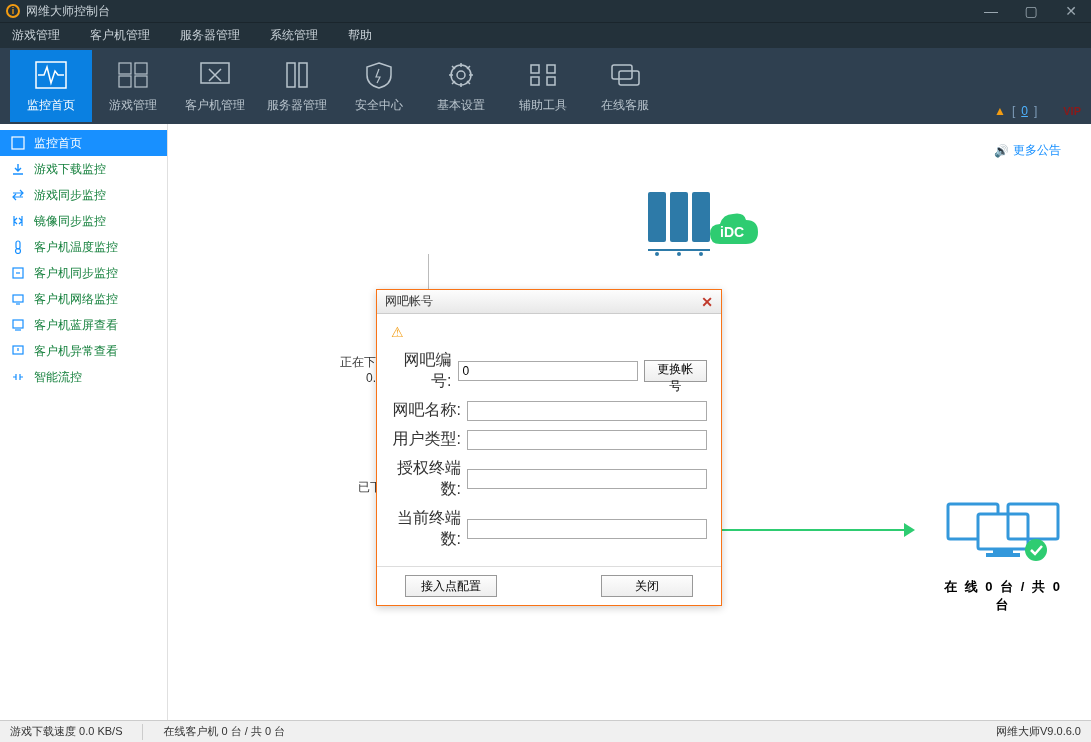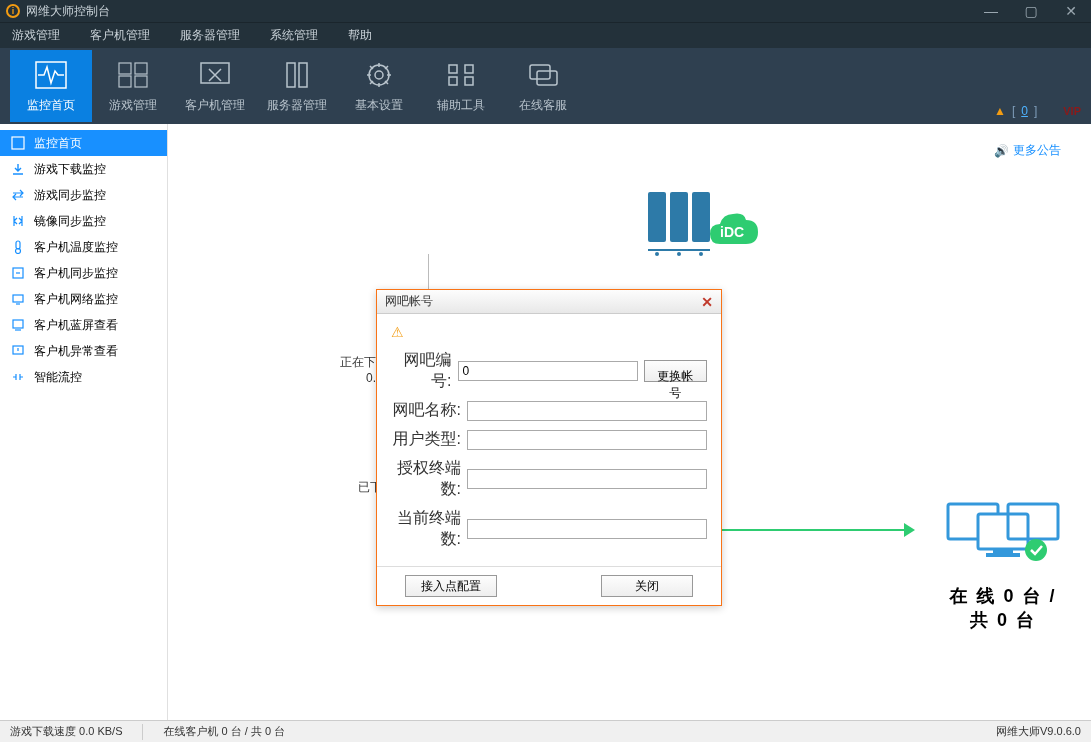--- a/index.html
+++ b/index.html
@@ -19,54 +19,54 @@
 .toolbtn.active { background: #0a80e1; color: #fff; }
 .toolbtn .ticon { width: 32px; height: 32px; display: flex; align-items: center; justify-content: center; }
 .toolbtn svg { stroke: #b8c3cc; fill: none; }
 .toolbtn.active svg { stroke: #fff; }
 .toolbar-right { position: absolute; right: 10px; bottom: 6px; color: #7f9db9; font-size: 12px; display: flex; align-items: center; gap: 6px; }
 .warn-tri { color: #f39c12; }
 .vip { color: #8b1a1a; font-weight: bold; margin-left: 20px; font-size: 11px; }
 
 .body { display: flex; height: calc(742px - 22px - 26px - 76px - 22px); }
 .sidebar { width: 168px; background: #fff; border-right: 1px solid #e0e0e0; padding-top: 6px; }
-.sideitem { height: 26px; display: flex; align-items: center; padding-left: 10px; font-size: 12px; color: #000000; gap: 8px; cursor: pointer; }
+.sideitem { height: 26px; display: flex; align-items: center; padding-left: 10px; font-size: 12px; color: #15803d; gap: 8px; cursor: pointer; }
 .sideitem.active { background: #1890ff; color: #fff; }
 .sideitem .sicon { width: 16px; height: 16px; display: flex; align-items: center; justify-content: center; }
 .sideitem svg { stroke: #1890ff; fill: none; }
 .sideitem.active svg { stroke: #fff; }
 
 .main { flex: 1; position: relative; background: #fff; }
 .announce { position: absolute; right: 30px; top: 18px; color: #1890ff; font-size: 12px; display: flex; align-items: center; gap: 4px; cursor: pointer; }
 .announce span:last-child { }
 
 .diagram { position: absolute; left: 80px; top: 60px; right: 30px; height: 500px; }
 .idc-icon { position: absolute; left: 390px; top: 0; }
 .vline { position: absolute; left: 180px; top: 70px; width: 1px; height: 95px; background: #bbb; }
 .dl-text { position: absolute; left: 92px; top: 170px; text-align: right; font-size: 12px; color: #333; line-height: 16px; }
 .server-block { position: absolute; left: 140px; top: 310px; text-align: center; }
 .server-label { font-size: 13px; font-weight: bold; margin-top: 4px; }
 .server-ip { font-size: 11px; color: #555; font-family: monospace; margin-top: 2px; }
 .downloaded { position: absolute; left: 110px; top: 295px; font-size: 12px; color: #333; }
 .hline { position: absolute; left: 350px; top: 345px; width: 310px; height: 2px; background: #2ecc71; }
 .arrow-right { position: absolute; left: 656px; top: 339px; width: 0; height: 0; border-top: 7px solid transparent; border-bottom: 7px solid transparent; border-left: 11px solid #2ecc71; }
 .client-block { position: absolute; left: 690px; top: 310px; text-align: center; }
-.client-label { font-size: 18px; font-weight: bold; margin-top: 6px; letter-spacing: 2px; }
+.client-label { font-size: 13px; font-weight: bold; letter-spacing: 2px; }
 
 .dialog { position: absolute; left: 376px; top: 289px; width: 346px; background: #fff; border: 1px solid #f97316; box-shadow: 0 2px 8px rgba(0,0,0,0.2); z-index: 100; }
 .dlg-title { height: 24px; background: linear-gradient(#fdfdfd,#e8e8e8); border-bottom: 1px solid #ccc; display: flex; align-items: center; padding: 0 8px; font-size: 12px; color: #333; }
 .dlg-title .spacer { flex: 1; }
 .dlg-close { color: #c0392b; font-weight: bold; font-size: 14px; cursor: pointer; }
 .dlg-body { padding: 10px 14px 8px; }
 .dlg-warn { color: #f39c12; font-size: 14px; margin-bottom: 10px; }
 .dlg-row { display: flex; align-items: center; margin-bottom: 8px; }
 .dlg-row label { width: 70px; text-align: right; font-size: 16px; color: #333; margin-right: 6px; }
 .dlg-row input { flex: 1; height: 20px; border: 1px solid #aaa; padding: 0 4px; font-size: 12px; }
 .dlg-row input.short { flex: 0 0 180px; }
-.dlg-row .btn-change { margin-left: 6px; height: 22px; padding: 7px 10px; font-size: 12px; border: 1px solid #999; background: linear-gradient(#fdfdfd,#eee); cursor: pointer; }
+.dlg-row .btn-change { margin-left: 6px; height: 22px; padding: 0 10px; font-size: 12px; border: 1px solid #999; background: linear-gradient(#fdfdfd,#eee); cursor: pointer; }
 .dlg-footer { border-top: 1px solid #ddd; padding: 8px 28px; display: flex; justify-content: space-between; }
 .dlg-btn { width: 92px; height: 22px; font-size: 12px; border: 1px solid #999; background: linear-gradient(#fdfdfd,#eee); cursor: pointer; }
 
 .statusbar { position: absolute; bottom: 0; left: 0; right: 0; height: 22px; background: #f0f0f0; border-top: 1px solid #ccc; display: flex; align-items: center; font-size: 11px; color: #333; padding: 0 10px; font-family: monospace; }
 .statusbar .sb-sep { width: 1px; height: 16px; background: #ccc; margin: 0 20px; }
 .statusbar .sb-right { margin-left: auto; }
 </style>
 </head>
 <body>
 
@@ -120,20 +120,29 @@
     <span>客户机管理</span>
   </div>
   <div class="toolbtn">
     <div class="ticon">
         <svg width="32" height="28" viewBox="0 0 32 28">
           <rect x="6" y="2" width="8" height="24" stroke-width="1.5"></rect>
           <rect x="18" y="2" width="8" height="24" stroke-width="1.5"></rect>
         </svg>
       </div>
     <span>服务器管理</span>
+  </div>
+  <div class="toolbtn">
+    <div class="ticon">
+        <svg width="32" height="28" viewBox="0 0 32 28">
+          <path d="M16 2 L28 6 L28 14 Q28 24 16 27 Q4 24 4 14 L4 6 Z" stroke-width="1.5"></path>
+          <path d="M16 8 L13 16 L17 16 L14 22" stroke-width="1.2"></path>
+        </svg>
+      </div>
+    <span>安全中心</span>
   </div>
   <div class="toolbtn">
     <div class="ticon">
         <svg width="32" height="28" viewBox="0 0 32 28">
           <circle cx="16" cy="14" r="10" stroke-width="1.5"></circle>
           <circle cx="16" cy="14" r="4" stroke-width="1.5"></circle>
           <path d="M16 2 L16 6 M16 22 L16 26 M4 14 L8 14 M24 14 L28 14 M7 5 L10 8 M22 20 L25 23 M25 5 L22 8 M10 20 L7 23" stroke-width="1.5"></path>
         </svg>
       </div>
     <span>基本设置</span>

